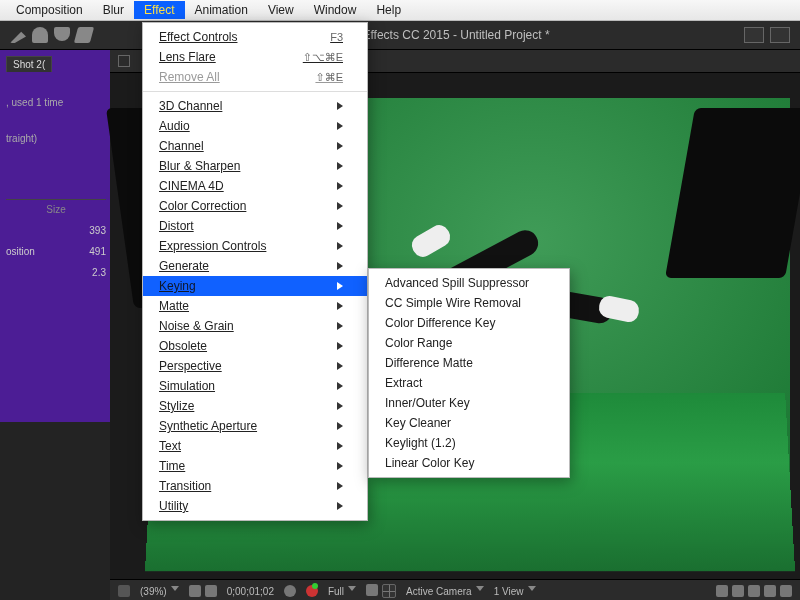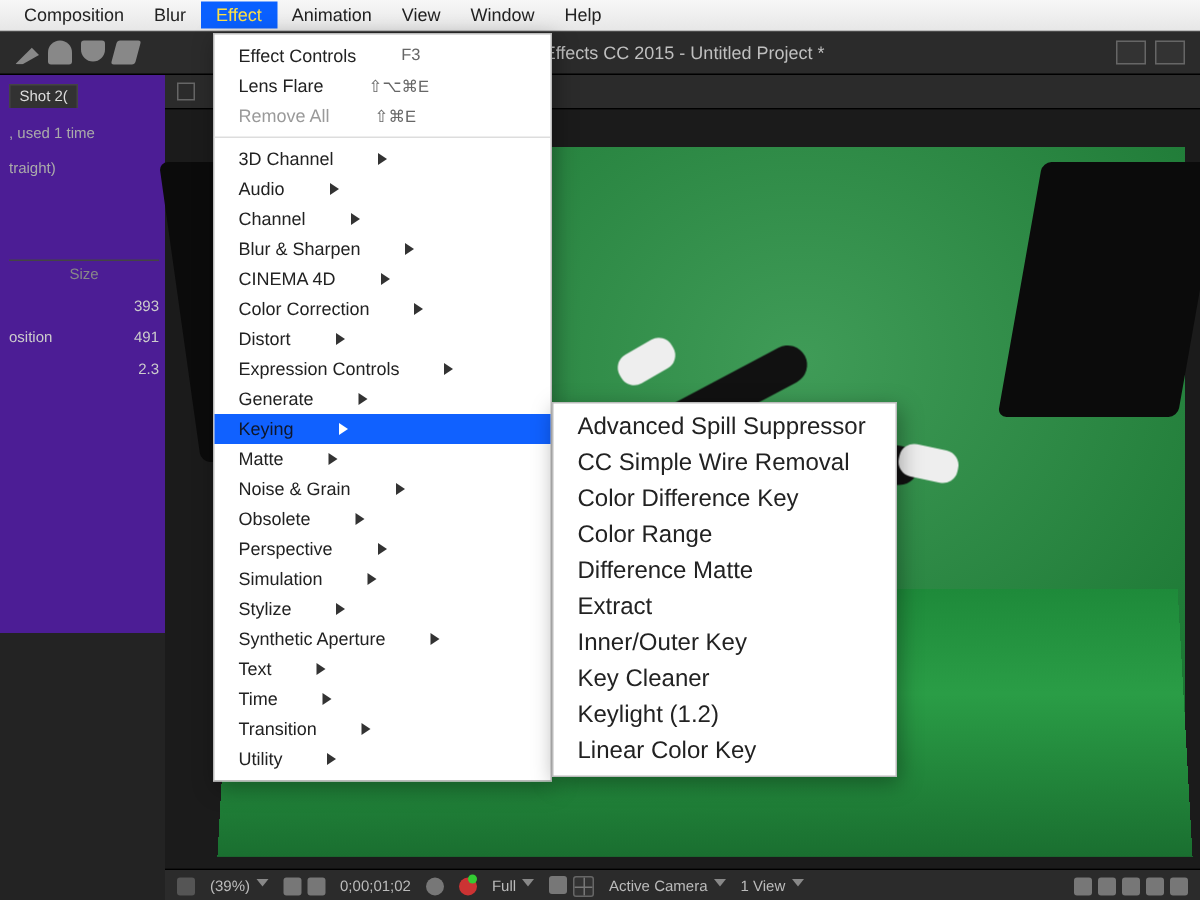--- a/index.html
+++ b/index.html
@@ -16,21 +16,21 @@
   .apptool .ticon.stamp{border-radius:2px 2px 8px 8px;height:14px;}
   .apptool .ticon.erase{transform:skewX(-15deg);}
   .apptool .title{flex:1;text-align:center;color:#bfbfbf;font-size:12px;}
   .apptool .wins{display:flex;gap:6px;padding-right:10px;}
   .apptool .wbtn{width:18px;height:14px;border:1px solid #666;background:#333;}
   
   .main{position:relative;height:552px;background:#232323;}
   
   .leftpanel{position:absolute;left:0;top:0;width:100px;height:360px;background:#4c1d95;border-right:1px solid #000;padding:6px;font-size:10px;color:#aaa;}
   .leftpanel .tab{background:#323232;border:1px solid #444;padding:2px 6px;display:inline-block;border-bottom:none;color:#ddd;}
-  .leftpanel .row{margin-top:12px;}
+  .leftpanel .row{margin-top:25px;}
   .leftpanel .hdr{color:#888;margin-top:55px;border-top:1px solid #444;padding-top:4px;display:flex;justify-content:center;}
   .leftpanel .line{display:flex;justify-content:space-between;margin-top:10px;color:#ccc;}
   
   .comp{position:absolute;left:110px;top:0;right:0;height:530px;background:#1b1b1b;}
   .comp .comphdr{height:22px;background:#2b2b2b;display:flex;align-items:center;padding:0 8px;gap:12px;border-bottom:1px solid #000;}
   .comp .comphdr .x{width:10px;height:10px;border:1px solid #666;}
   .comp .comphdr .demo{background:#2f4a63;color:#cde0f2;padding:2px 10px;border-radius:2px;font-size:11px;}
   .viewer{position:absolute;left:40px;top:48px;right:10px;bottom:10px;background:#0d0d0d;}
   
   .green{position:absolute;inset:0;background:#1e8a3a;}
@@ -51,28 +51,28 @@
   .compbar .seg{display:flex;gap:4px;}
   .compbar .tri{width:0;height:0;border-left:4px solid transparent;border-right:4px solid transparent;border-top:5px solid #888;}
   .compbar .ico{width:12px;height:12px;background:#777;border-radius:2px;}
   .compbar .ico.round{border-radius:50%;}
   .compbar .ico.tc{background:#c33;border-radius:50%;position:relative;}
   .compbar .ico.tc::after{content:"";position:absolute;left:6px;top:-2px;width:6px;height:6px;background:#3c3;border-radius:50%;}
   .compbar .ico.mask{background:#555;}
   .compbar .ico.grid{background:linear-gradient(#777,#777) center/100% 1px no-repeat,linear-gradient(#777,#777) center/1px 100% no-repeat;background-color:#333;border:1px solid #666;}
   
   .menu{position:absolute;background:#fff;color:#222;border:1px solid #bbb;box-shadow:2px 4px 14px rgba(0,0,0,0.35);font-size:12px;padding:4px 0;}
-  .menu .mi{padding:3px 24px 3px 16px;white-space:nowrap;display:flex;align-items:center;gap:30px;cursor:default;}
+  .menu .mi{padding:3px 24px 3px 16px;white-space:nowrap;display:flex;align-items:center;justify-content:space-between;gap:30px;cursor:default;text-decoration:underline;}
   .menu .mi.disabled{color:#9a9a9a;}
   .menu .mi .sc{color:#666;font-size:11px;}
   .menu .mi .arw{width:0;height:0;border-top:4px solid transparent;border-bottom:4px solid transparent;border-left:6px solid #333;}
   .menu .sep{height:1px;background:#ddd;margin:4px 0;}
   .menu .mi.hl{background:#1061ff;color:#0f172a;}
   .menu .mi.hl .arw{border-left-color:#fff;}
-  .submenu{position:absolute;background:#fff;color:#222;border:1px solid #bbb;box-shadow:2px 4px 14px rgba(0,0,0,0.35);font-size:16px;padding:4px 0;}
+  .submenu{position:absolute;background:#fff;color:#222;border:1px solid #bbb;box-shadow:2px 4px 14px rgba(0,0,0,0.35);font-size:12px;padding:4px 0;}
   .submenu .smi{padding:3px 20px 3px 16px;white-space:nowrap;cursor:default;}
 </style>
 </head>
 <body>
 
 <div class="menubar">
   <span class="mitem">Composition</span>
   <span class="mitem">Blur</span>
   <span class="mitem active">Effect</span>
   <span class="mitem">Animation</span>

